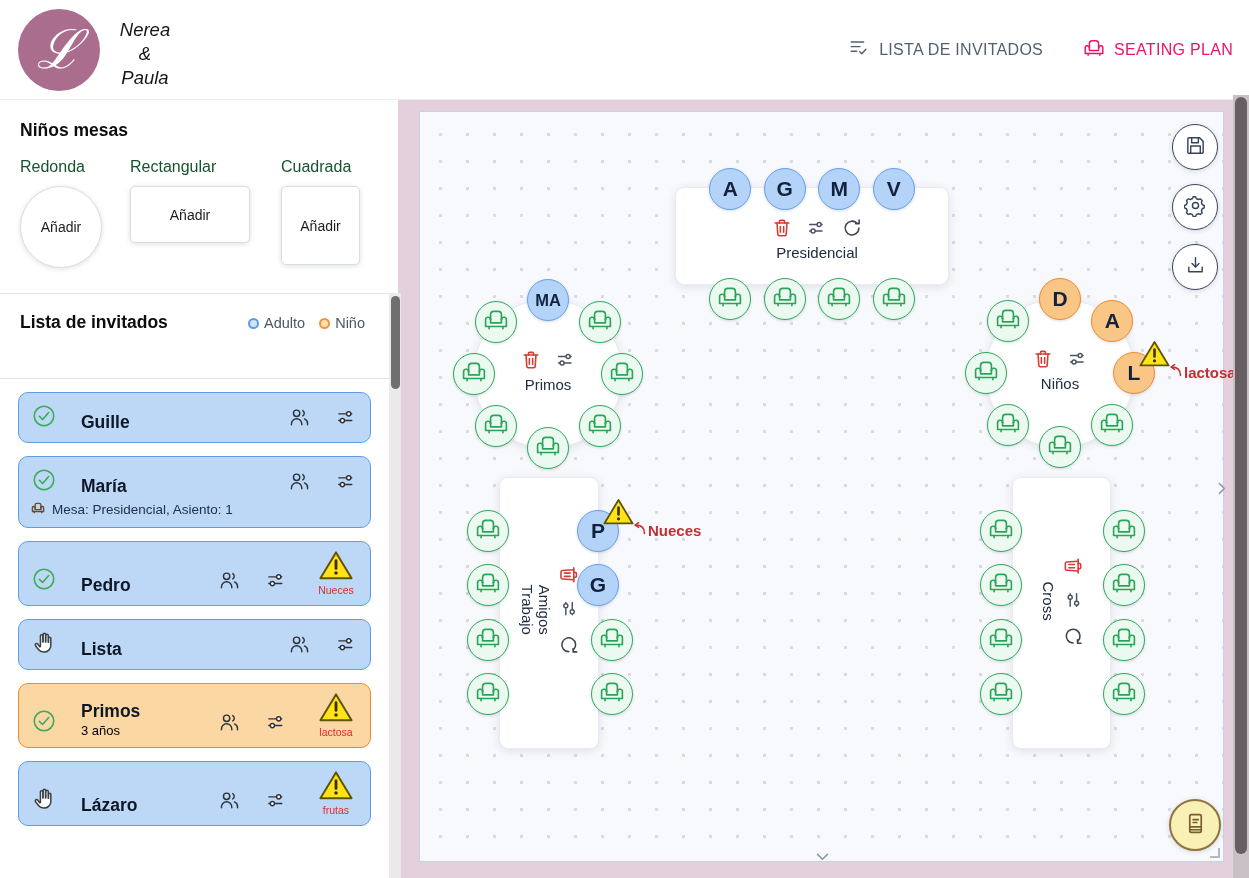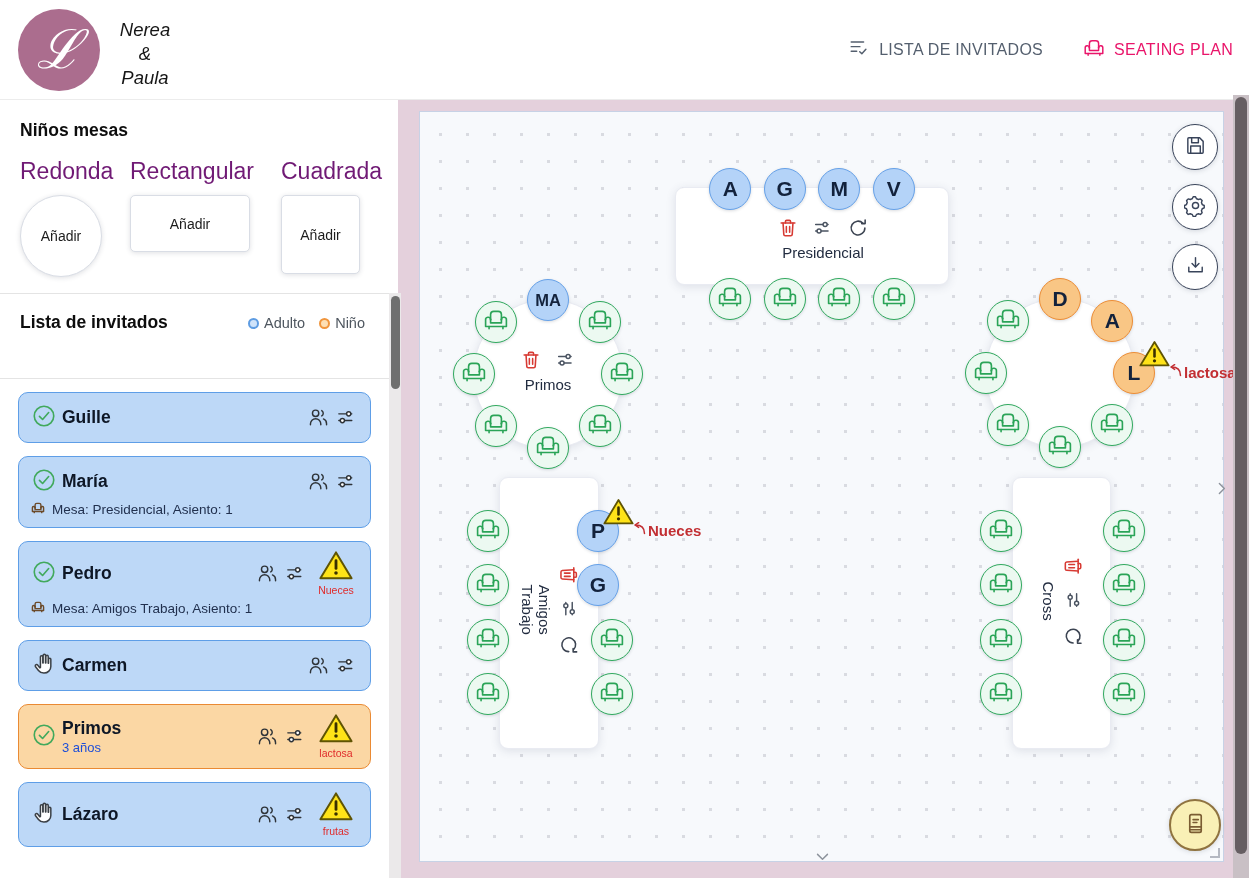--- a/index.html
+++ b/index.html
@@ -15,44 +15,44 @@
   .brand-name { position:absolute; left:108px; top:18px; width:74px; text-align:center;
                 font-style:italic; font-size:18.5px; line-height:1.3; color:#161616; }
   .nav { position:absolute; right:16px; top:0; height:100px; display:flex; align-items:center; gap:40px; }
   .nav-item { display:flex; align-items:center; gap:9px; font-size:16px; letter-spacing:.3px; cursor:pointer; }
   .nav-item .lbl { font-weight:400; }
 
   
   .sidebar { position:absolute; left:0; top:100px; width:389px; height:778px; background:#fff; overflow:hidden; z-index:30; }
   .add-title { position:absolute; left:20px; top:20px; font-size:17.5px; font-weight:700; color:#0d0d0d; }
   .shape-col { position:absolute; top:58px; }
-  .shape-col .shape-label { font-size:23px; color:#701a75; margin-bottom:10px; }
+  .shape-col .shape-label { font-size:16px; color:#14532d; margin-bottom:10px; }
   .shape-btn { background:#fff; border:1px solid #d9dde5; box-shadow:0 1px 5px rgba(40,50,70,.15);
                display:flex; align-items:center; justify-content:center; font-size:14px; color:#1c1c1c; cursor:pointer; }
   .shape-round  { width:82px; height:82px; border-radius:50%; }
   .shape-rect   { width:120px; height:57px; border-radius:5px; }
   .shape-square { width:79px; height:79px; border-radius:5px; }
   .side-divider { position:absolute; left:0; width:389px; height:1px; background:#e4e4e4; }
   .gl-title { position:absolute; left:20px; top:212px; font-size:17.5px; font-weight:700; color:#0d0d0d; }
   .legend { position:absolute; right:24px; top:215px; display:flex; gap:14px; align-items:center; }
   .legend-item { display:flex; align-items:center; gap:5px; font-size:14.5px; color:#4e565f; }
   .dot { width:11px; height:11px; border-radius:50%; }
   .dot.adult { background:#cfe3fa; border:2.5px solid #5e9ce2; }
   .dot.child { background:#fddfb4; border:2.5px solid #f0953c; }
   .gl-hint { position:absolute; left:20px; top:241px; font-size:13.5px; color:#3d444d; }
 
   .guest-list { position:absolute; left:18px; top:292px; width:353px; display:flex; flex-direction:column; gap:13px; }
   .guest-card { border-radius:10px; padding:8px 12px 9px 12px; cursor:grab; }
   .guest-card.adult { background:#bdd8f7; border:1.5px solid #5e9ee7; }
   .guest-card.child { background:#fbd7a4; border:1.5px solid #ea8a33; }
-  .g-row { display:flex; align-items:center; gap:5px; }
+  .g-row { display:flex; align-items:flex-end; gap:24px; }
   .g-status { flex:0 0 26px; margin-top:2px; }
   .g-nameblock { min-width:0; }
   .g-name { font-size:17.5px; font-weight:700; color:#0e1726; margin-top:3px; }
-  .g-age { font-size:13px; color:#1d4ed8; margin-top:1px; }
+  .g-age { font-size:13px; color:#000000; margin-top:1px; }
   .g-spacer { flex:1 1 auto; }
   .g-ico { margin-top:5px; cursor:pointer; }
   .g-warn { width:44px; display:flex; flex-direction:column; align-items:center; margin-left:2px; }
   .g-warn .w-label { font-size:10.5px; color:#e02b2b; margin-top:0px; }
   .g-mesa { display:flex; align-items:center; gap:7px; margin-top:4px; font-size:13.5px; color:#21304e; }
 
   .side-scrollbar { position:absolute; left:389px; top:293px; width:12px; height:585px; background:#ebe9ea; z-index:35; }
   .side-scrollbar .thumb { position:absolute; left:1.5px; top:3px; width:9px; height:93px; border-radius:5px; background:#6f6f6f; cursor:pointer; }
 
   
@@ -237,36 +237,27 @@
             </svg></span>
           <span class="g-warn">
             <span><svg width="34" height="30" viewBox="0 0 24 21" fill="none">
     <path d="M12 1.6 23 19.8H1z" fill="#ffe318" stroke="#5f5403" stroke-width="1.4" stroke-linejoin="round"></path>
     <path d="M12 7.5v5.4" stroke="#3a3000" stroke-width="2" stroke-linecap="round"></path>
     <circle cx="12" cy="16.2" r="1.25" fill="#3a3000"></circle>
               </svg></span>
             <span class="w-label">Nueces</span>
           </span>
         </div>
-        <div class="g-mesa">
-          <span><svg width="14" height="14" viewBox="0 0 24 24" fill="none" stroke="#6b4a2a" stroke-width="2.4" stroke-linecap="round" stroke-linejoin="round">
-              <path d="M7 12V7a3 3 0 0 1 3-3h4a3 3 0 0 1 3 3v5"></path>
-              <path d="M7 11.5a2.3 2.3 0 0 0-4.6.6V18h19.2v-5.9a2.3 2.3 0 0 0-4.6-.6"></path>
-              <path d="M7 11.5V14.7h10v-3.2"></path>
-              <path d="M5.6 18v2M18.4 18v2"></path>
-            </svg></span>
-          <span>Mesa: Amigos Trabajo, Asiento: 1</span>
-        </div>
       </div>
       <div class="guest-card adult">
         <div class="g-row">
           <span class="g-status"><svg width="26" height="26" viewBox="0 0 24 24" fill="none" stroke="#3b4046" stroke-width="1.4" stroke-linecap="round" stroke-linejoin="round">
               <path fill="#fff" d="M8.7 15.3V5.4a1.1 1.1 0 0 1 2.2 0V11h.3V4.2a1.1 1.1 0 0 1 2.2 0V11h.3V5a1.1 1.1 0 0 1 2.2 0v6.4h.3V7.7a1.05 1.05 0 0 1 2.1 0v6.5a6.2 6.2 0 0 1-6.2 6.2h-.3a6.2 6.2 0 0 1-4.9-2.4l-2.7-3.5a1.2 1.2 0 0 1 1.9-1.5l2 2.5z"></path>
             </svg></span>
-          <span class="g-nameblock"><span class="g-name">Carmen</span></span>
+          <span class="g-nameblock"><span class="g-name">Lista</span></span>
           <span class="g-spacer"></span>
           <span class="g-ico"><svg width="23" height="23" viewBox="0 0 24 24" fill="none" stroke="#2e3338" stroke-width="1.5" stroke-linecap="round" stroke-linejoin="round">
               <circle cx="9" cy="7.6" r="3.3"></circle>
               <path d="M3.6 19.5v-.7a5.4 5.4 0 0 1 10.8 0v.7"></path>
               <path d="M15.4 4.8a3.3 3.3 0 0 1 0 5.6"></path>
               <path d="M17.2 13.5a5.4 5.4 0 0 1 3.2 4.9v1.1"></path>
             </svg></span>
           <span class="g-ico"><svg width="23" height="23" viewBox="0 0 24 24" fill="none" stroke="#2e3338" stroke-width="1.5" stroke-linecap="round" stroke-linejoin="round">
               <path d="M4 8.2h13.5M4 15.2h13.5"></path>
               <circle cx="14.3" cy="8.2" r="2.2" fill="#fff"></circle>
@@ -334,21 +325,21 @@
     </div>
 </div>
 
 <div class="side-scrollbar">
   <div class="thumb"></div>
 </div>
 
 <div class="frame">
   <div class="canvas">
       <div class="tbl rect" style="left: 255px; top: 75px; width: 274px; height: 98px;"></div>
-      <div class="tbl-content" style="left: 266px; top: 105px; width: 274px;">
+      <div class="tbl-content" style="left: 260px; top: 105px; width: 274px;">
         <div class="tbl-icons">
           <span>
             <svg width="22" height="22" viewBox="0 0 24 24" fill="none" stroke="#d73a33" stroke-width="1.7" stroke-linecap="round" stroke-linejoin="round">
               <path d="M4.5 6.5h15"></path>
               <path d="M9.2 6.5V5a1.3 1.3 0 0 1 1.3-1.3h3A1.3 1.3 0 0 1 14.8 5v1.5"></path>
               <path d="M6.6 6.5 7.4 19a1.6 1.6 0 0 0 1.6 1.5h6a1.6 1.6 0 0 0 1.6-1.5l.8-12.5"></path>
               <path d="M10.2 10.5v6.2M13.8 10.5v6.2"></path>
             </svg>
           </span>
           <span>
@@ -485,20 +476,40 @@
       </div>
       <div class="seat empty" style="left: 54.6741px; top: 188.674px;">
         <span><svg width="26" height="26" viewBox="0 0 24 24" fill="none" stroke="#2aa457" stroke-width="1.5" stroke-linecap="round" stroke-linejoin="round">
             <path d="M7 12V7a3 3 0 0 1 3-3h4a3 3 0 0 1 3 3v5"></path>
             <path d="M7 11.5a2.3 2.3 0 0 0-4.6.6V18h19.2v-5.9a2.3 2.3 0 0 0-4.6-.6"></path>
             <path d="M7 11.5V14.7h10v-3.2"></path>
             <path d="M5.6 18v2M18.4 18v2"></path>
           </svg></span>
       </div>
       <div class="tbl round" style="left: 565px; top: 186px; width: 150px; height: 150px;"></div>
+      <div class="tbl-content" style="left: 570px; top: 236px; width: 140px;">
+        <div class="tbl-icons">
+          <span>
+            <svg width="22" height="22" viewBox="0 0 24 24" fill="none" stroke="#d73a33" stroke-width="1.7" stroke-linecap="round" stroke-linejoin="round">
+              <path d="M4.5 6.5h15"></path>
+              <path d="M9.2 6.5V5a1.3 1.3 0 0 1 1.3-1.3h3A1.3 1.3 0 0 1 14.8 5v1.5"></path>
+              <path d="M6.6 6.5 7.4 19a1.6 1.6 0 0 0 1.6 1.5h6a1.6 1.6 0 0 0 1.6-1.5l.8-12.5"></path>
+              <path d="M10.2 10.5v6.2M13.8 10.5v6.2"></path>
+            </svg>
+          </span>
+          <span>
+            <svg width="22" height="22" viewBox="0 0 24 24" fill="none" stroke="#4a5361" stroke-width="1.6" stroke-linecap="round" stroke-linejoin="round">
+              <path d="M4 8.2h13.5M4 15.2h13.5"></path>
+              <circle cx="14.3" cy="8.2" r="2.2" fill="#fff"></circle>
+              <circle cx="7.7" cy="15.2" r="2.2" fill="#fff"></circle>
+            </svg>
+          </span>
+        </div>
+        <div class="tbl-label">Niños</div>
+      </div>
       <div class="seat occ child" style="left: 619px; top: 166px;">
         <span class="s1">D</span>
       </div>
       <div class="seat occ child" style="left: 671.326px; top: 187.674px;">
         <span class="s1">A</span>
       </div>
       <div class="seat occ child" style="left: 693px; top: 240px;">
         <span class="s1">L</span>
       </div>
       <div class="warn-tri" style="left: 719px; top: 228px;"><svg width="31" height="27" viewBox="0 0 24 21" fill="none">

